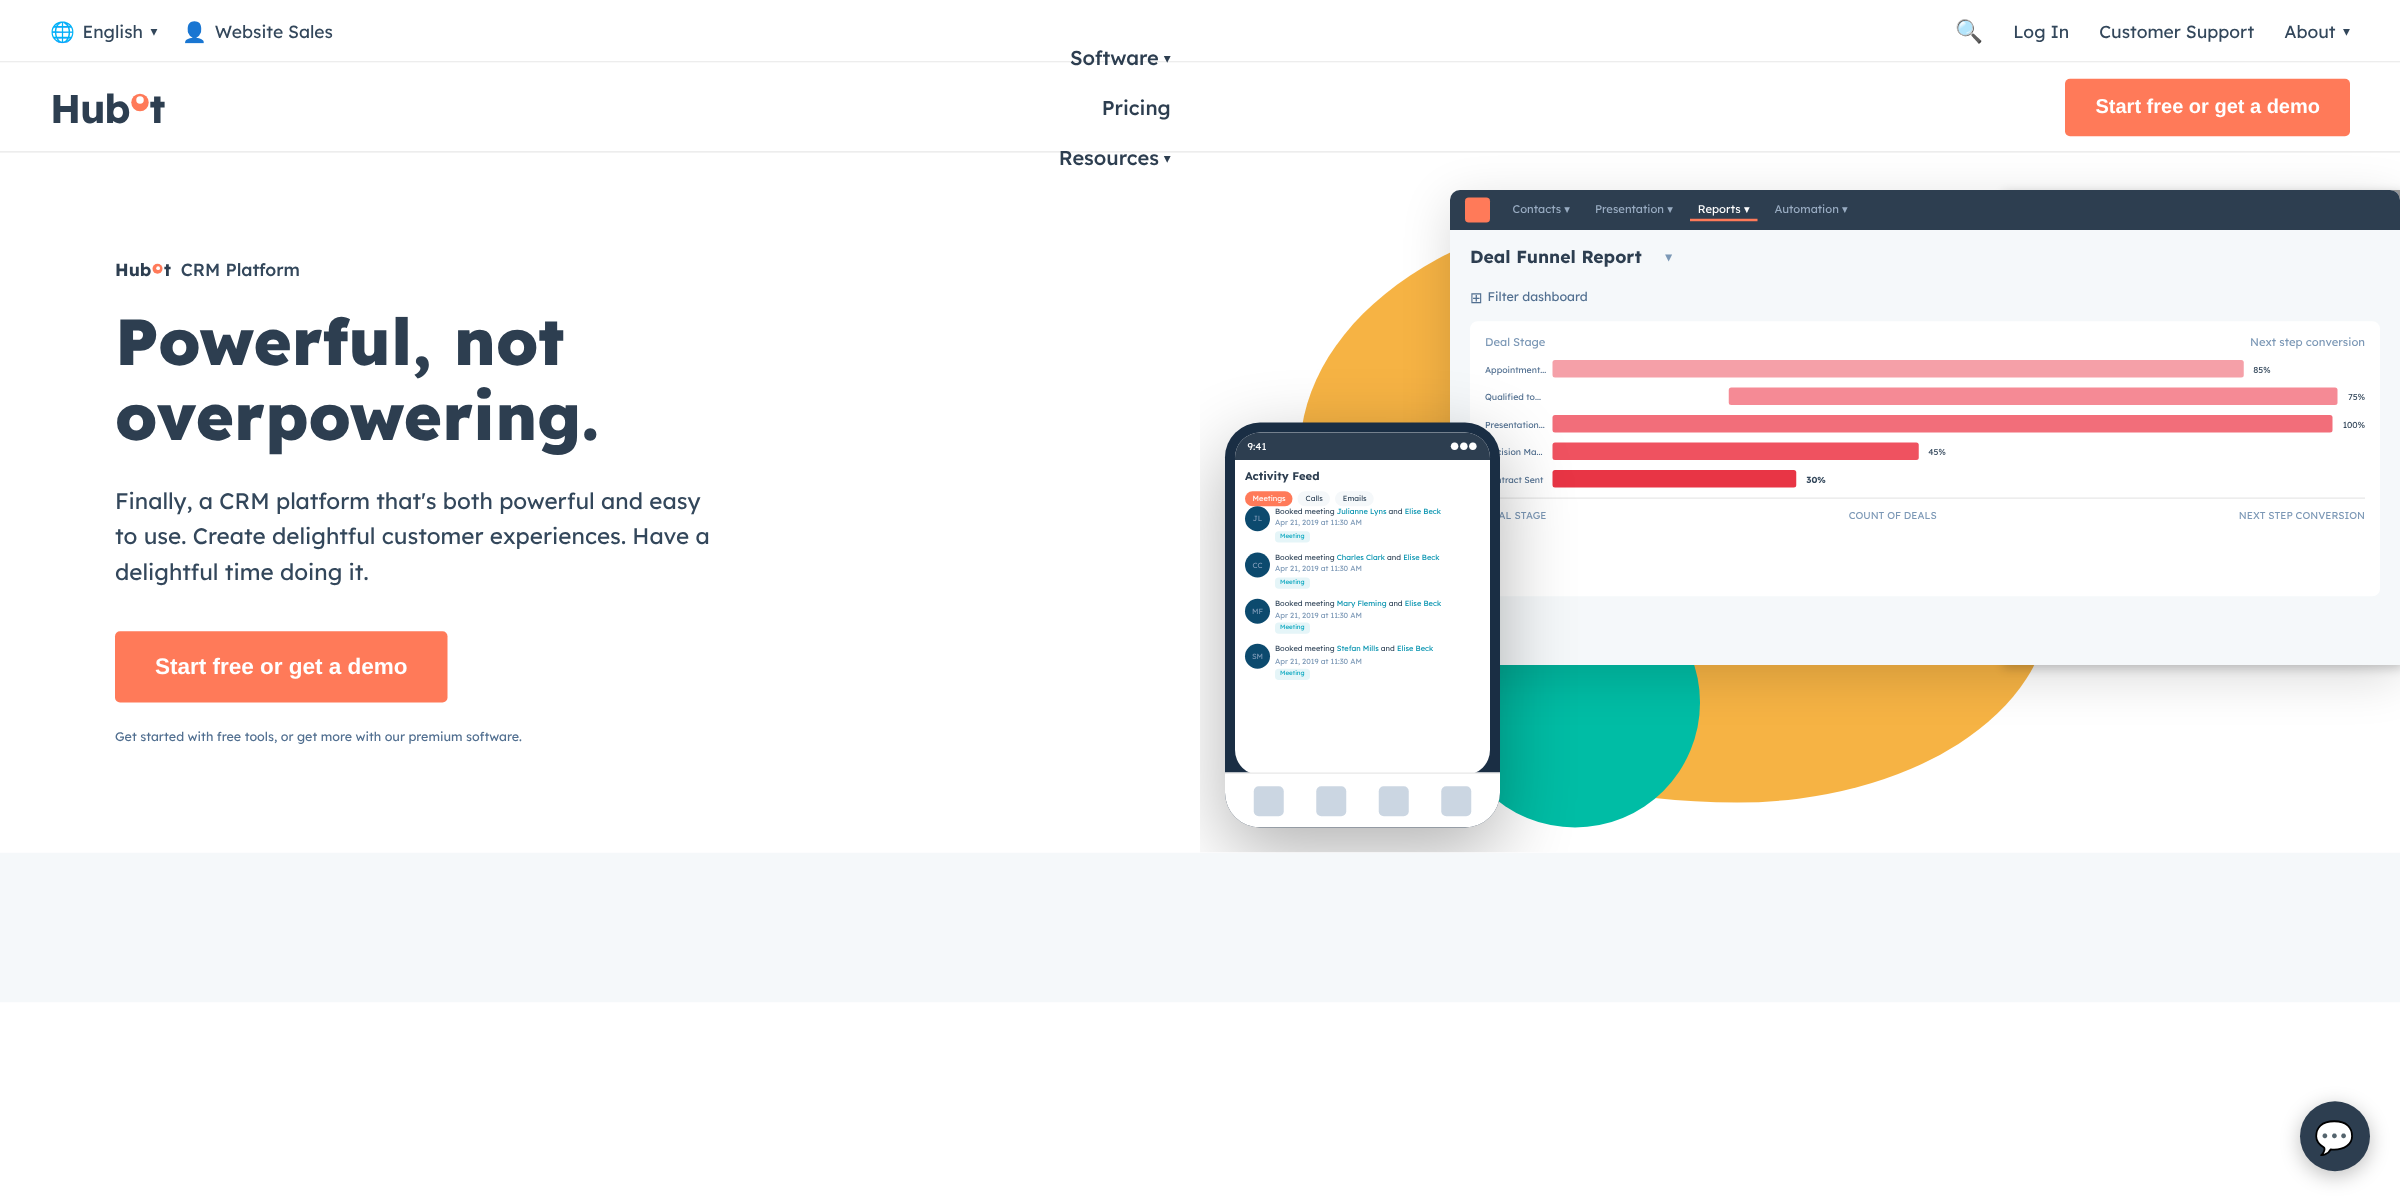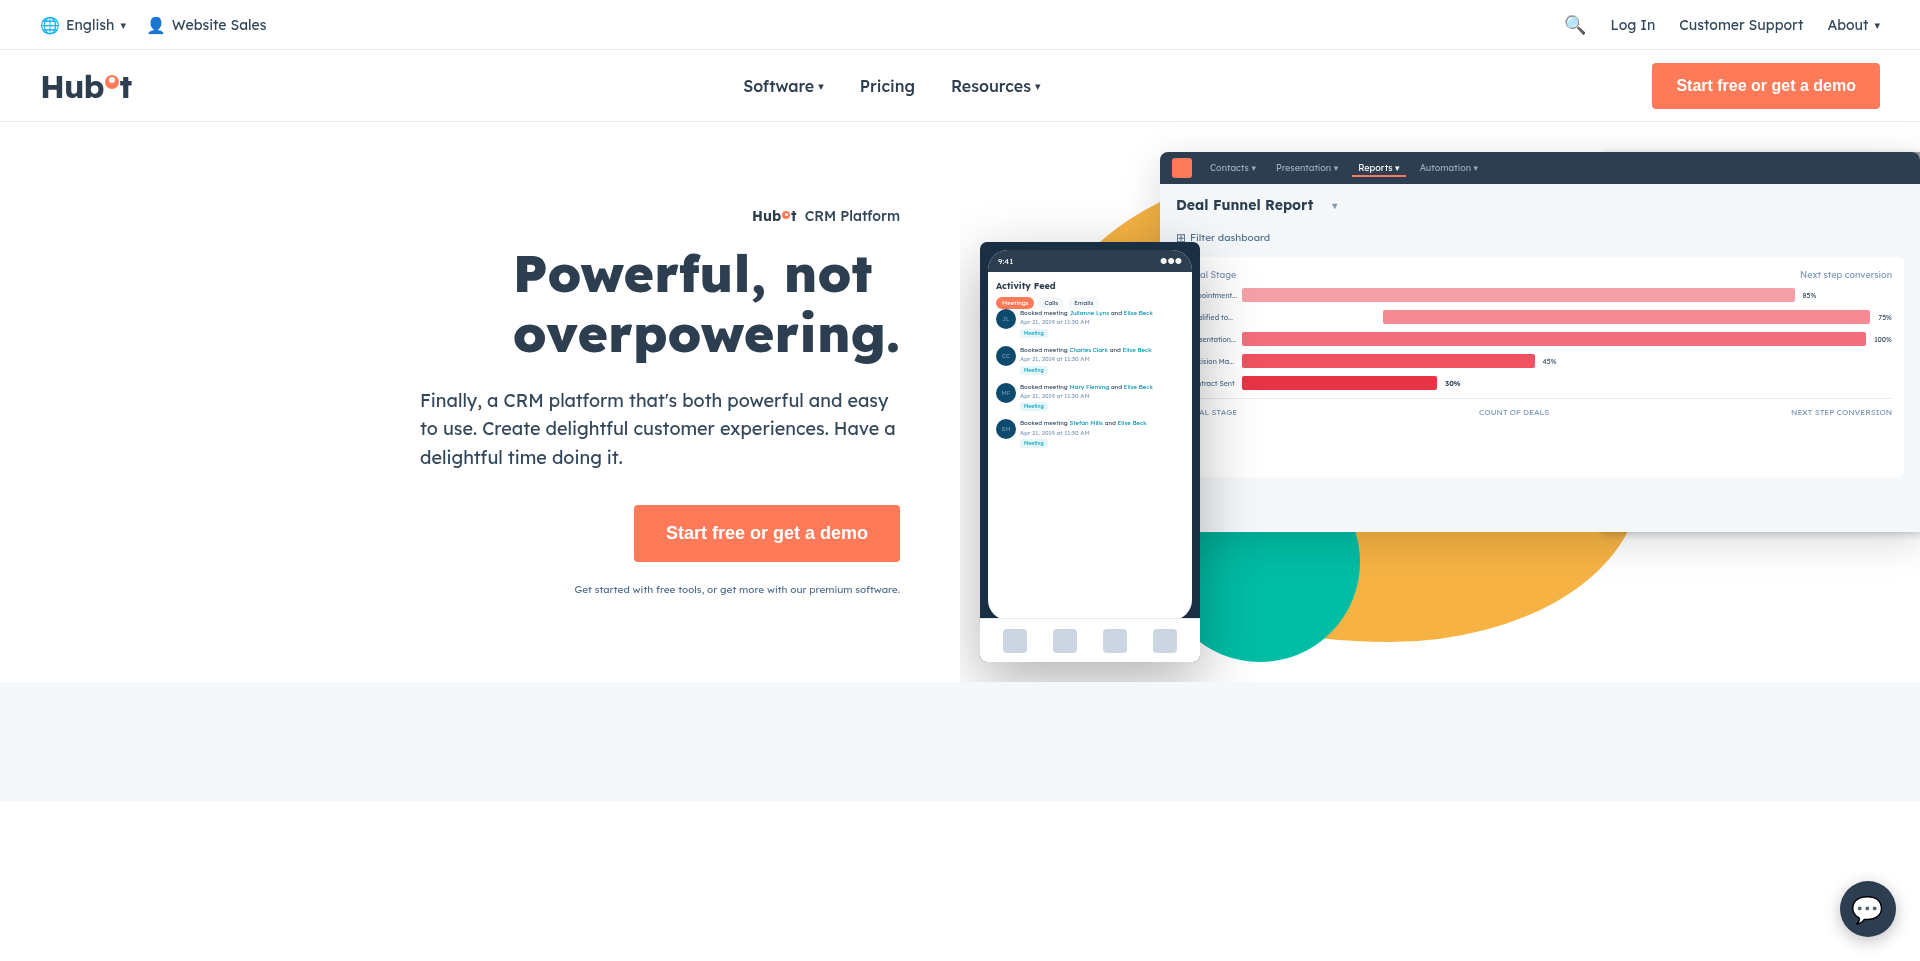--- a/index.html
+++ b/index.html
@@ -57,21 +57,21 @@
     .logo-spot::after {
       content: '';
       display: block;
       width: 6px; height: 6px;
       background: #fff;
       border-radius: 50%;
       position: absolute;
       top: 2px; left: 4px;
     }
     .nav-links {
-      display: flex; align-items: flex-end; gap: 4px;
+      display: flex; align-items: flex-end; gap: 4px; flex-direction: column;
     }
     .nav-link {
       display: flex; align-items: center; gap: 4px;
       padding: 8px 16px; font-size: 16px; color: #2d3e50;
       cursor: pointer; text-decoration: none; border-radius: 4px;
       font-weight: 500;
     }
     .nav-cta-btn {
       background: #ff7a59;
       color: #fff;
@@ -93,21 +93,20 @@
       position: relative;
     }
     .hero-left {
       flex: 0 0 50%;
       display: flex;
       flex-direction: column;
       justify-content: center;
       padding: 60px 60px 60px 92px;
       position: relative;
       z-index: 2;
-      align-items: flex-end;
     }
     .hero-badge {
       display: flex; align-items: center; gap: 8px;
       font-size: 14px; color: #33475b; font-weight: 500; margin-bottom: 18px;
     }
     .hero-badge .badge-logo {
       font-size: 14px; font-weight: 700; color: #2d3e50;
     }
     .hero-badge-spot {
       display: inline-block; width: 8px; height: 8px;
@@ -168,23 +167,23 @@
       bottom: 20px; left: 200px;
       width: 200px; height: 200px;
       background: #00bda5;
       border-radius: 50%;
       z-index: 0;
     }
     
     .phone-mockup {
       position: absolute;
       bottom: 20px; left: 20px;
-      width: 220px; height: 420px;
+      width: 220px; height: 324px;
       background: #1a2e44;
-      border-radius: 7px;
+      border-radius: 28px;
       z-index: 3;
       box-shadow: 0 20px 60px rgba(0,0,0,0.3);
       overflow: hidden;
     }
     .phone-screen {
       background: #fff;
       margin: 8px;
       border-radius: 20px;
       height: calc(100% - 50px);
       overflow: hidden;

